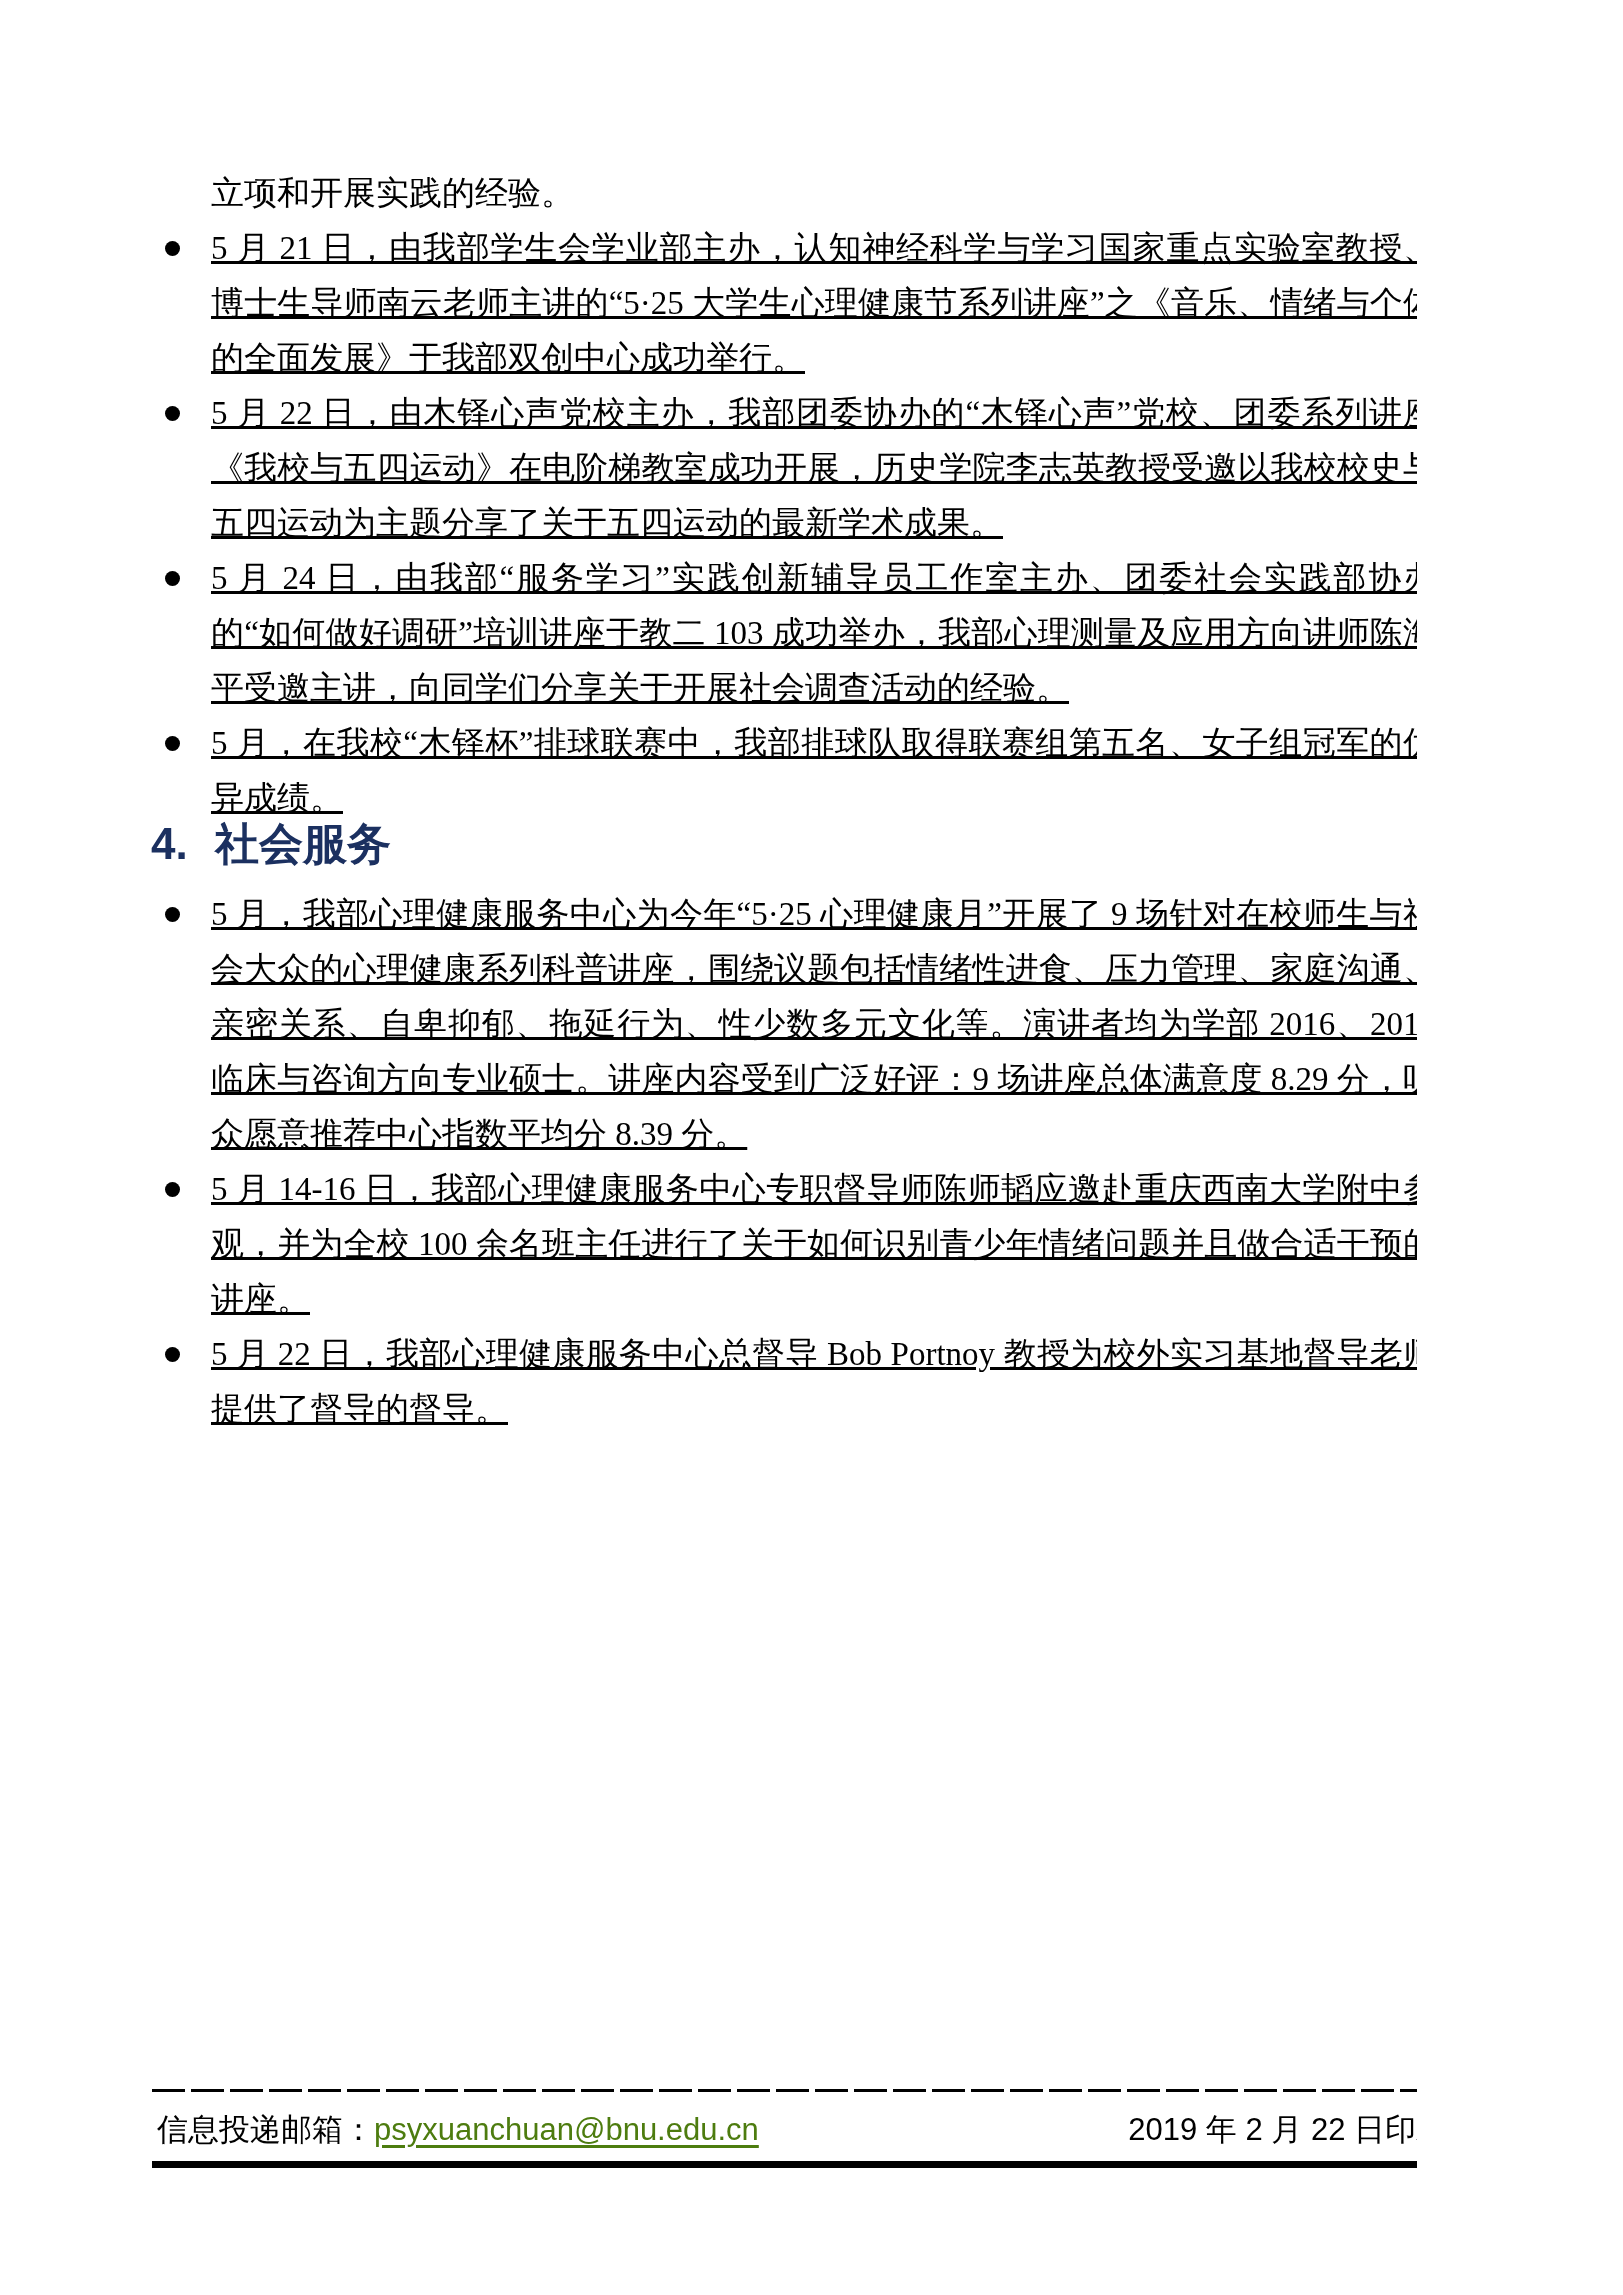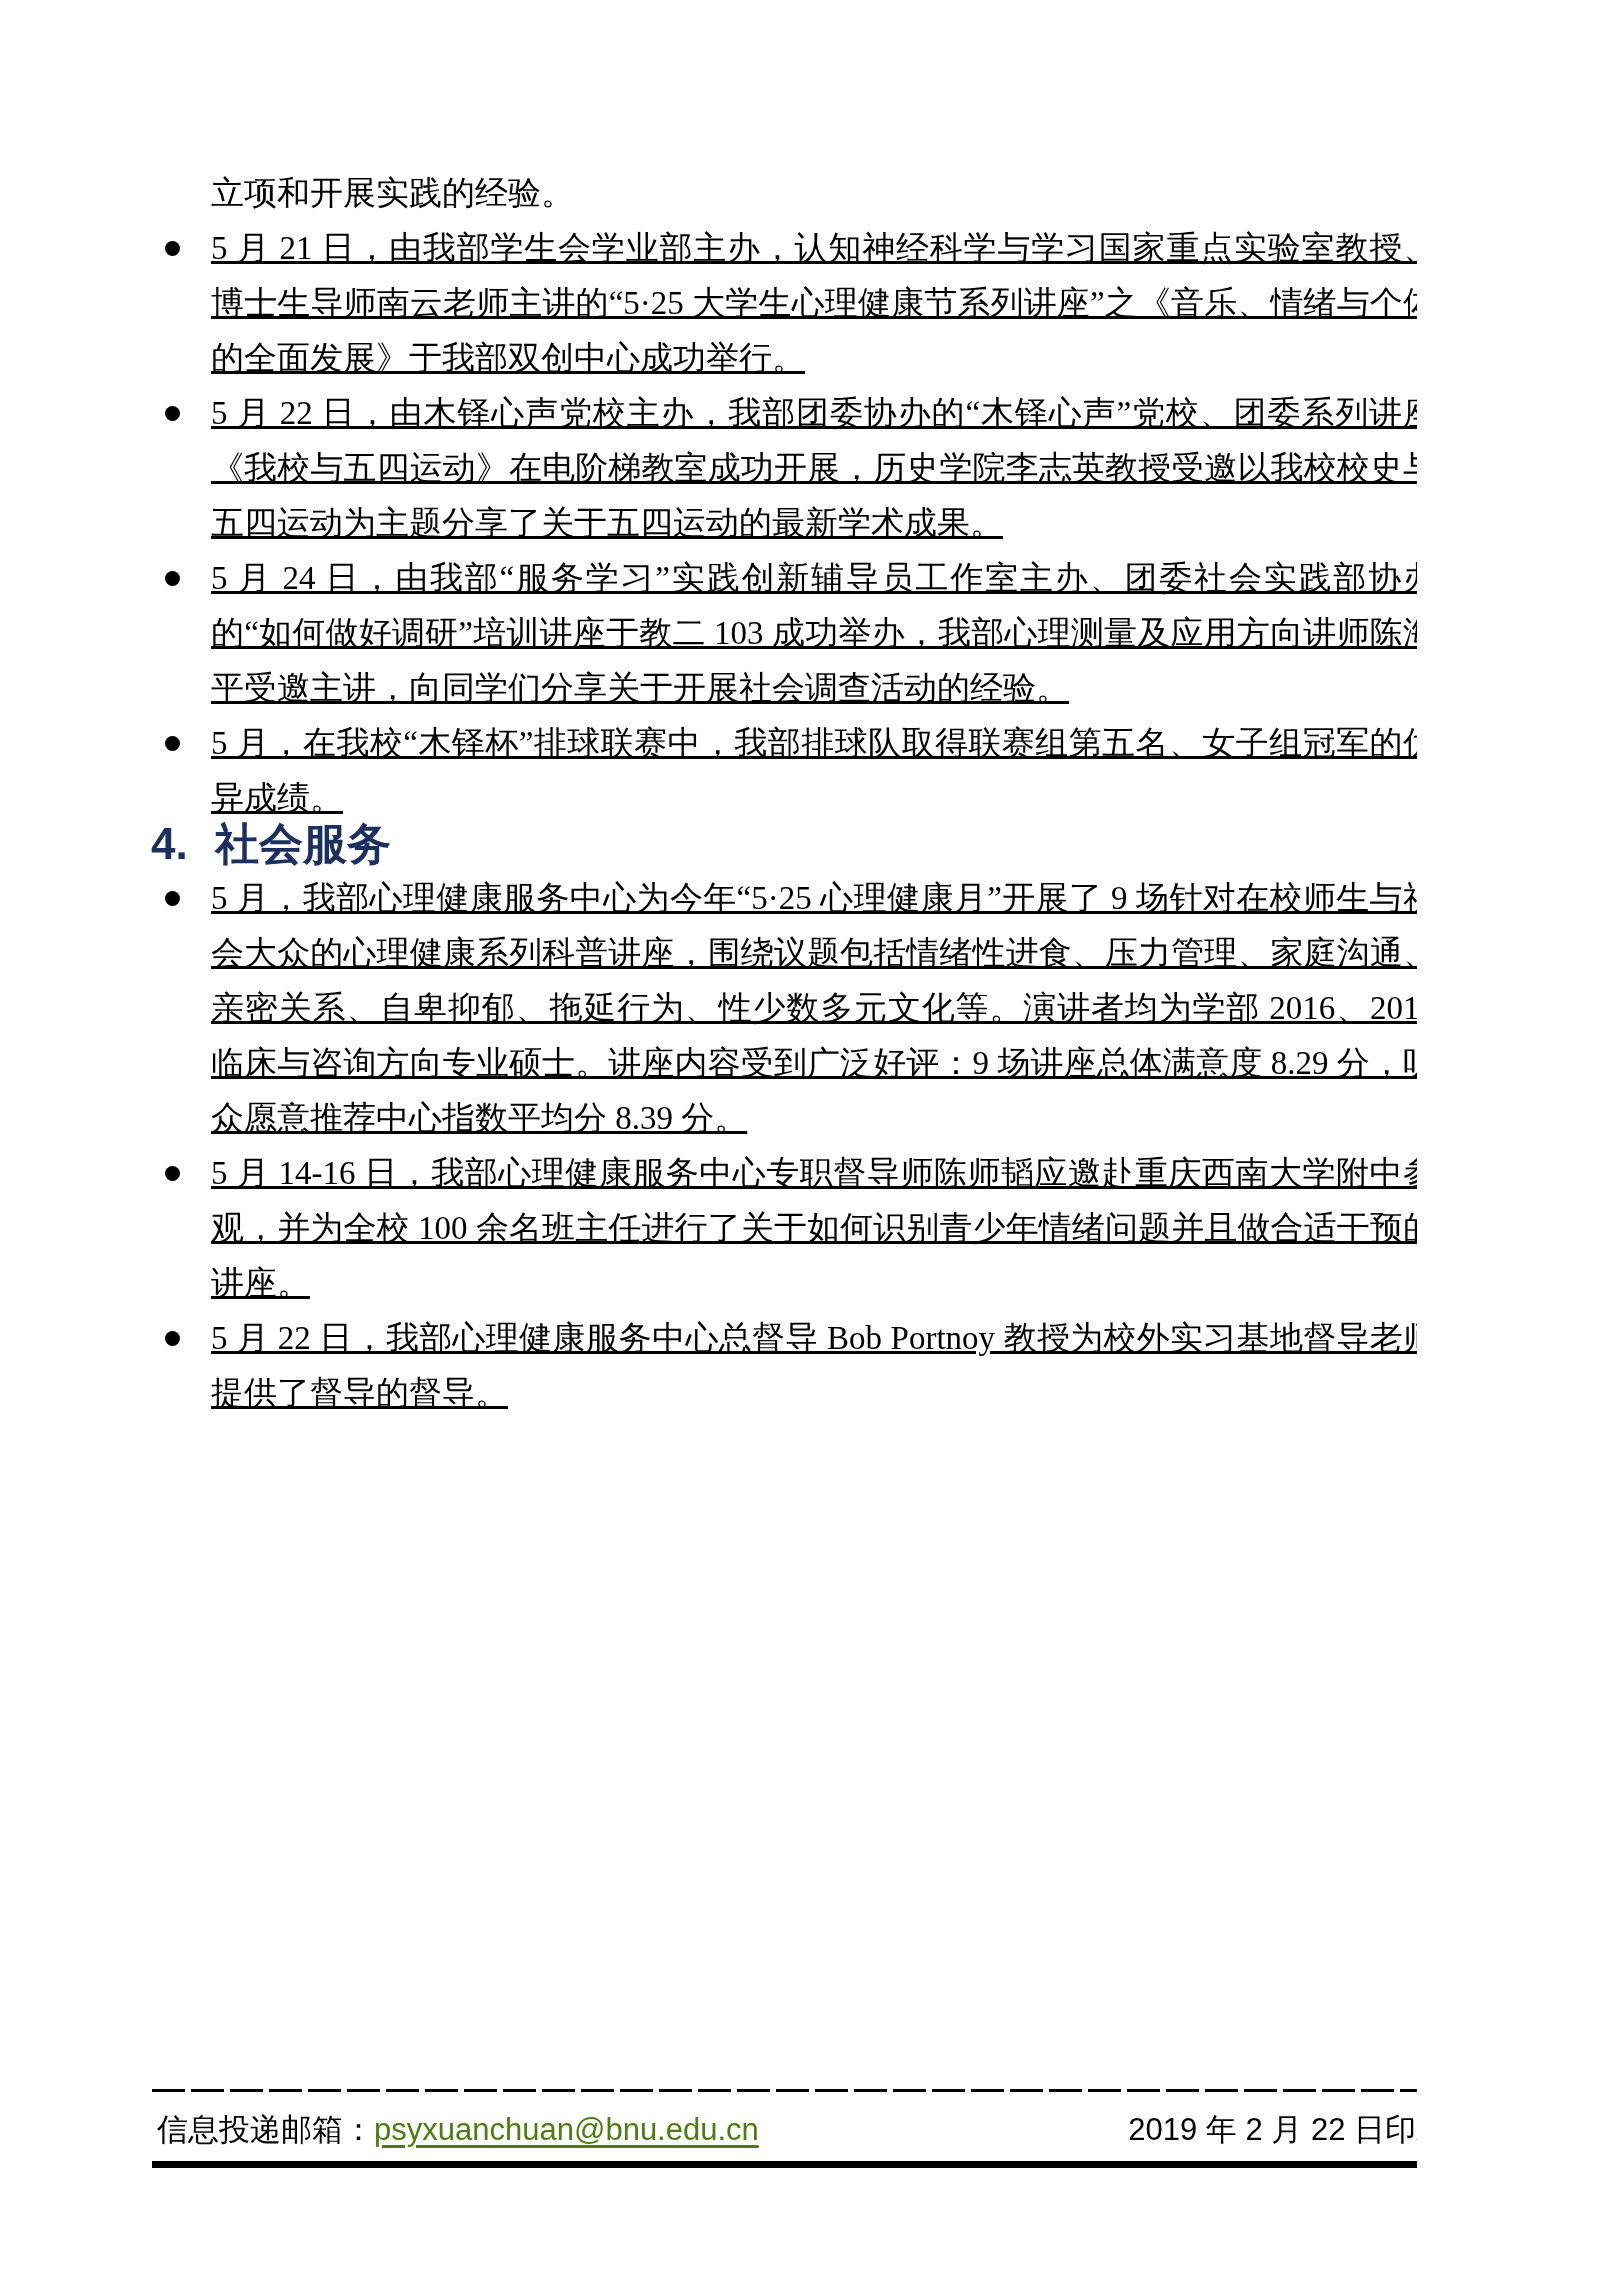--- a/index.html
+++ b/index.html
@@ -28,21 +28,21 @@
   .li .dot {
     position: absolute;
     left: -46px;
     top: 20px;
     width: 15px;
     height: 15px;
     background: #000;
     border-radius: 50%;
   }
   .heading {
-    margin: -10.5px 0 0 -60px;
+    margin: -10.5px 0 16px -60px;
     font-family: "Liberation Sans", "DejaVu Sans", sans-serif;
     font-weight: bold;
     font-size: 44px;
     line-height: 55px;
     color: #1B3060;
     text-align: left;
   }
   .heading .h-num { display: inline-block; width: 64px; font-weight: 600; }
   
   .f-dash {

